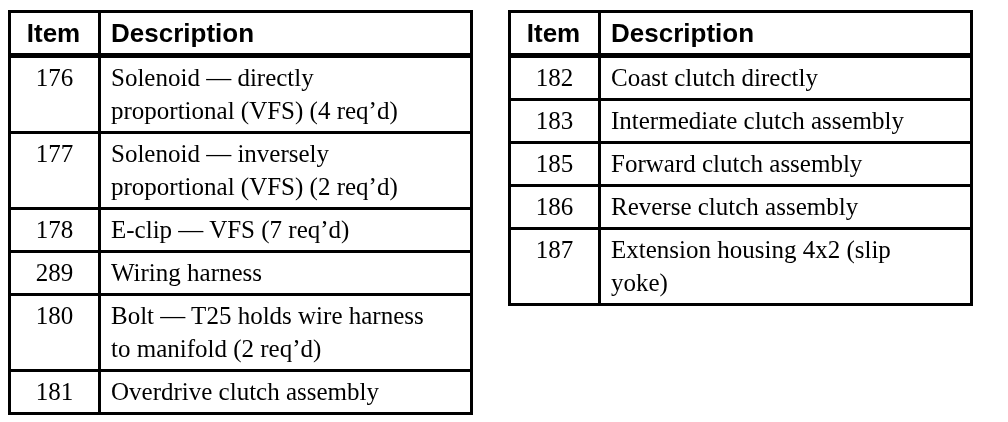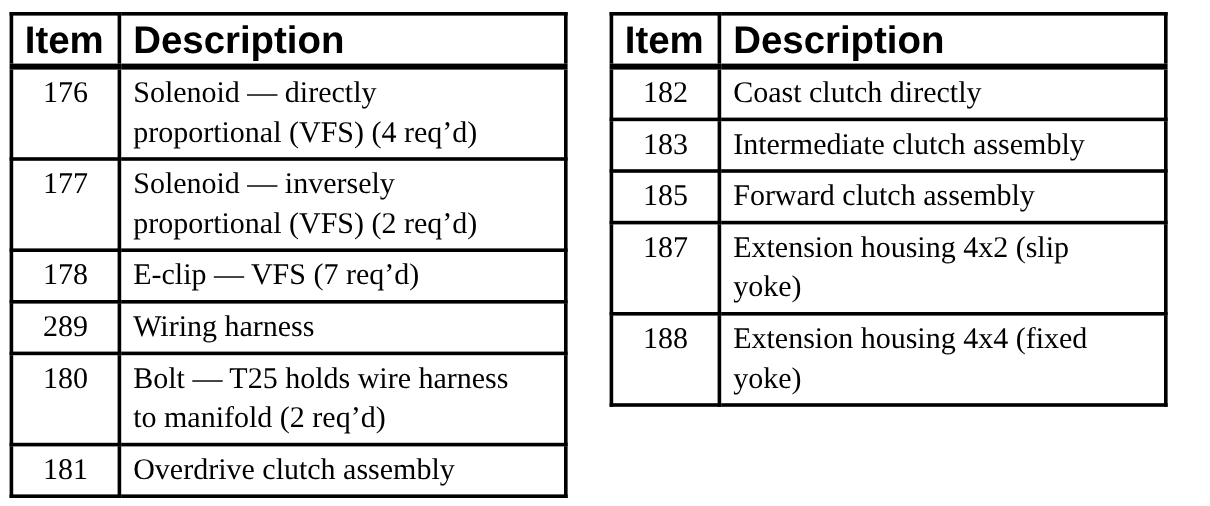--- a/index.html
+++ b/index.html
@@ -23,21 +23,21 @@
   }
   table.parts col.c-item { width: 90px; }
   table.parts col.c-desc { width: 372px; }
   table.parts th, table.parts td {
     border: 3px solid #000000;
     vertical-align: top;
   }
   table.parts th {
     font-family: "Liberation Sans", sans-serif;
     font-weight: bold;
-    font-size: 32px;
+    font-size: 26px;
     line-height: 32px;
     border-bottom-width: 5px;
     padding: 4px 6px 4px 10px;
     text-align: left;
   }
   table.parts th.h-item { text-align: center; padding-left: 4px; }
   table.parts td {
     font-size: 25px;
     line-height: 33px;
   }
@@ -114,24 +114,24 @@
         </tr>
         <tr>
           <td class="item">183</td>
           <td class="desc">Intermediate clutch assembly</td>
         </tr>
         <tr>
           <td class="item">185</td>
           <td class="desc">Forward clutch assembly</td>
         </tr>
         <tr>
+          <td class="item">186</td>
+          <td class="desc">Reverse clutch assembly</td>
+        </tr>
+        <tr>
           <td class="item">187</td>
           <td class="desc">Extension housing 4x2 (slip yoke)</td>
-        </tr>
-        <tr>
-          <td class="item">188</td>
-          <td class="desc">Extension housing 4x4 (fixed yoke)</td>
         </tr>
       </tbody>
     </table>
   </div>
 
 </div>
 
 </body></html>

